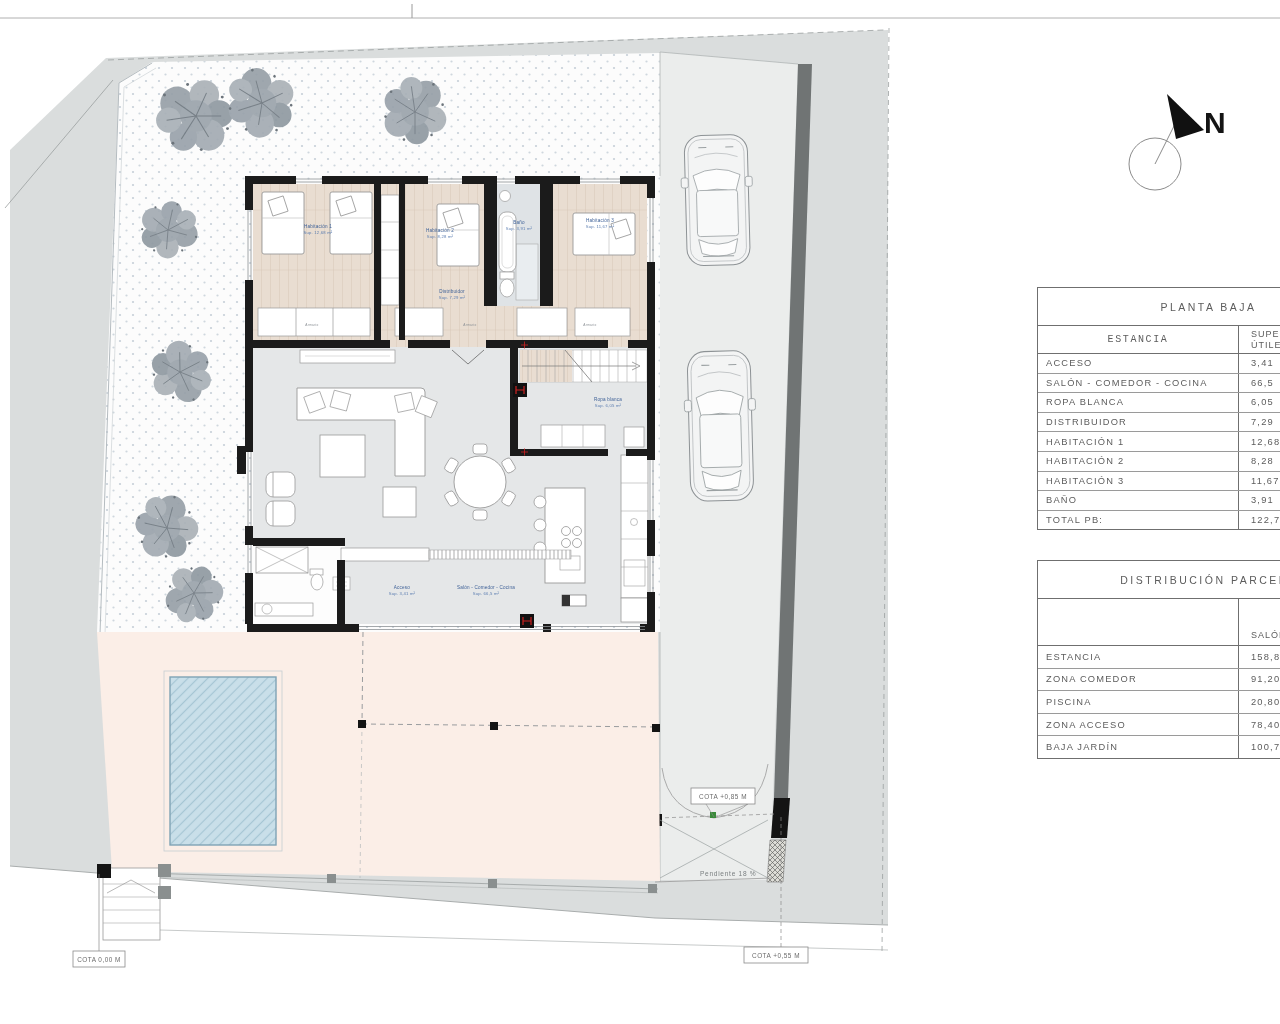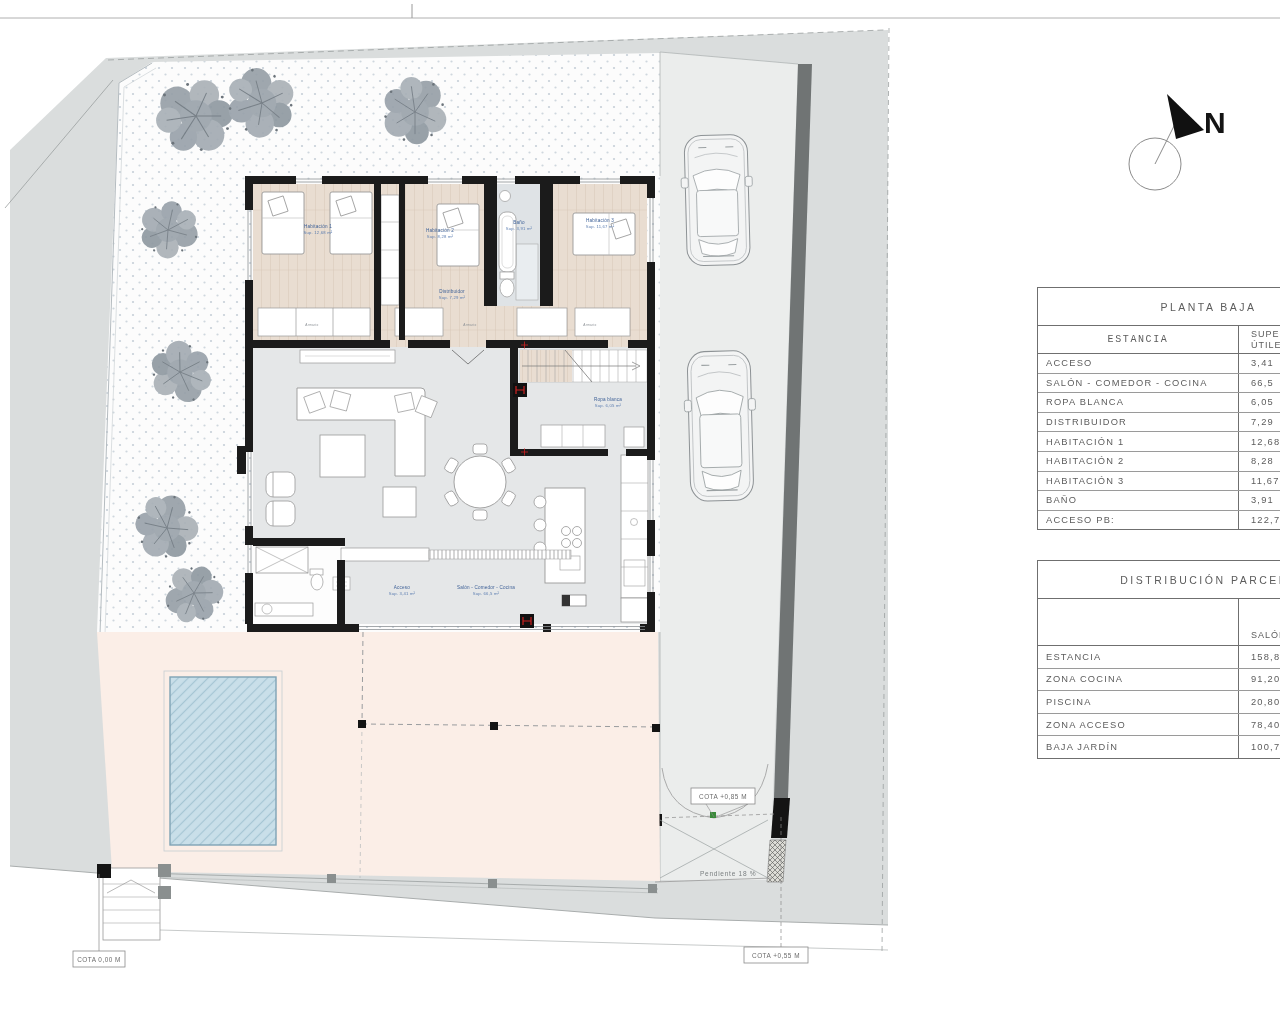--- a/index.html
+++ b/index.html
@@ -412,39 +412,39 @@
   </div>
   <div class="row">
     <div class="c1">HABITACIÓN 3</div>
       <div class="c2">11,67</div>
   </div>
   <div class="row">
     <div class="c1">BAÑO</div>
       <div class="c2">3,91</div>
   </div>
   <div class="row">
-    <div class="c1">ACCESO PB:</div>
+    <div class="c1">TOTAL PB:</div>
       <div class="c2">122,7</div>
   </div>
 </div>
 
 <div class="tbl" id="t2">
   <div class="ttl">DISTRIBUCIÓN PARCELA</div>
   <div class="hdr">
     <div class="c1"></div>
     <div class="c2">
       <div>SALÓN</div>
     </div>
   </div>
   <div class="row">
     <div class="c1">ESTANCIA</div>
       <div class="c2">158,80</div>
   </div>
   <div class="row">
-    <div class="c1">ZONA COCINA</div>
+    <div class="c1">ZONA COMEDOR</div>
       <div class="c2">91,20</div>
   </div>
   <div class="row">
     <div class="c1">PISCINA</div>
       <div class="c2">20,80</div>
   </div>
   <div class="row">
     <div class="c1">ZONA ACCESO</div>
       <div class="c2">78,40</div>
   </div>

